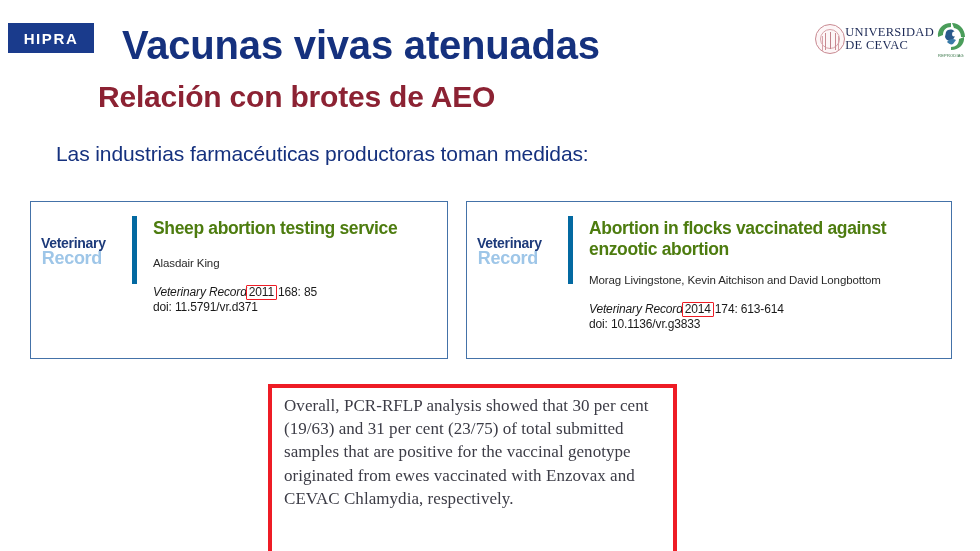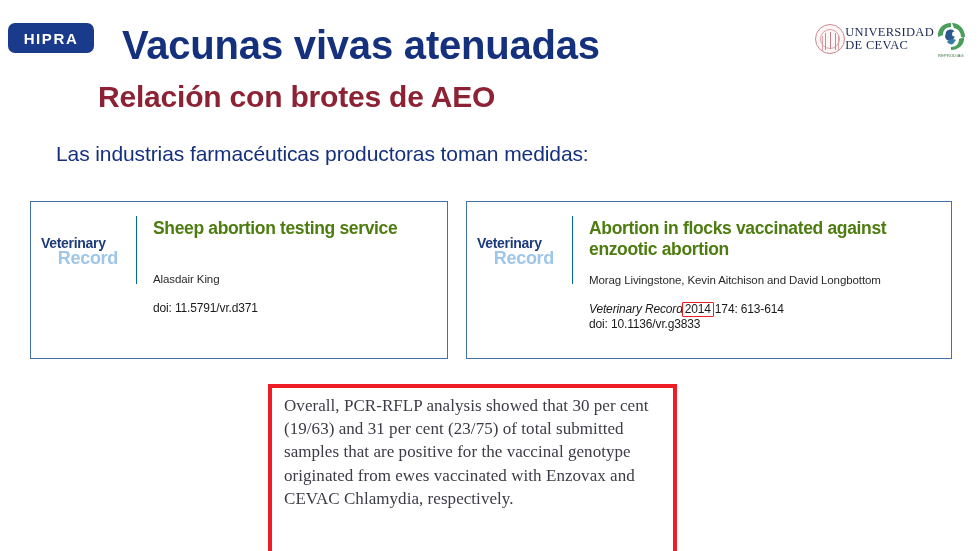--- a/index.html
+++ b/index.html
@@ -24,21 +24,20 @@
   .hipra-logo {
     position: absolute;
     left: 8px;
     top: 23px;
     width: 86px;
     height: 30px;
     background: #1a3b8c;
     display: flex;
     align-items: center;
     justify-content: center;
-    border-radius: 7px;
   }
   .hipra-logo-text {
     color: #ffffff;
     font-family: "Liberation Sans", sans-serif;
     font-weight: bold;
     font-size: 15px;
     letter-spacing: 1.6px;
   }
 
   .title-main {
@@ -147,22 +146,22 @@
 
   .card-inner {
     display: flex;
     height: 100%;
     padding: 14px 10px 10px 10px;
   }
 
   .vr-logo {
     width: 96px;
     flex: none;
-    border-right: 1px solid #0369a1;
-    padding-right: 14px;
+    border-right: 5px solid #0369a1;
+    padding-right: 26px;
     padding-top: 20px;
     height: 68px;
   }
   .vr-line1 {
     font-family: "Liberation Sans", sans-serif;
     font-weight: bold;
     font-size: 14px;
     color: #1d3a7a;
     line-height: 15px;
     letter-spacing: -0.3px;
@@ -189,21 +188,21 @@
     font-weight: bold;
     font-size: 17.5px;
     color: #4d7c0f;
     line-height: 21px;
     letter-spacing: -0.35px;
   }
   .art-authors {
     font-family: "Liberation Sans", sans-serif;
     font-size: 11.5px;
     color: #2a2a2a;
-    margin-top: 34px;
+    margin-top: 18px;
     letter-spacing: -0.1px;
   }
   #card-right .art-authors { margin-top: 14px; }
   .art-cite {
     margin-top: 16px;
     font-family: "Liberation Sans", sans-serif;
     font-size: 12px;
     color: #1a1a1a;
     line-height: 15px;
     letter-spacing: -0.15px;
@@ -287,20 +286,23 @@
   <div class="card" id="card-left">
     <div class="card-inner">
       <div class="vr-logo">
         <div class="vr-line1">Veterinary</div>
         <div class="vr-line2">Record</div>
       </div>
       <div class="card-body">
         <div class="art-title">Sheep abortion testing service</div>
         <div class="art-authors">Alasdair King</div>
         <div class="art-cite">
+          <div>
+            <span class="art-journal">Veterinary Record</span><span class="year-box">2011</span><span>168: 85</span>
+          </div>
           <div>doi: 11.5791/vr.d371</div>
         </div>
       </div>
     </div>
   </div>
 
   <div class="card" id="card-right">
     <div class="card-inner">
       <div class="vr-logo">
         <div class="vr-line1">Veterinary</div>

